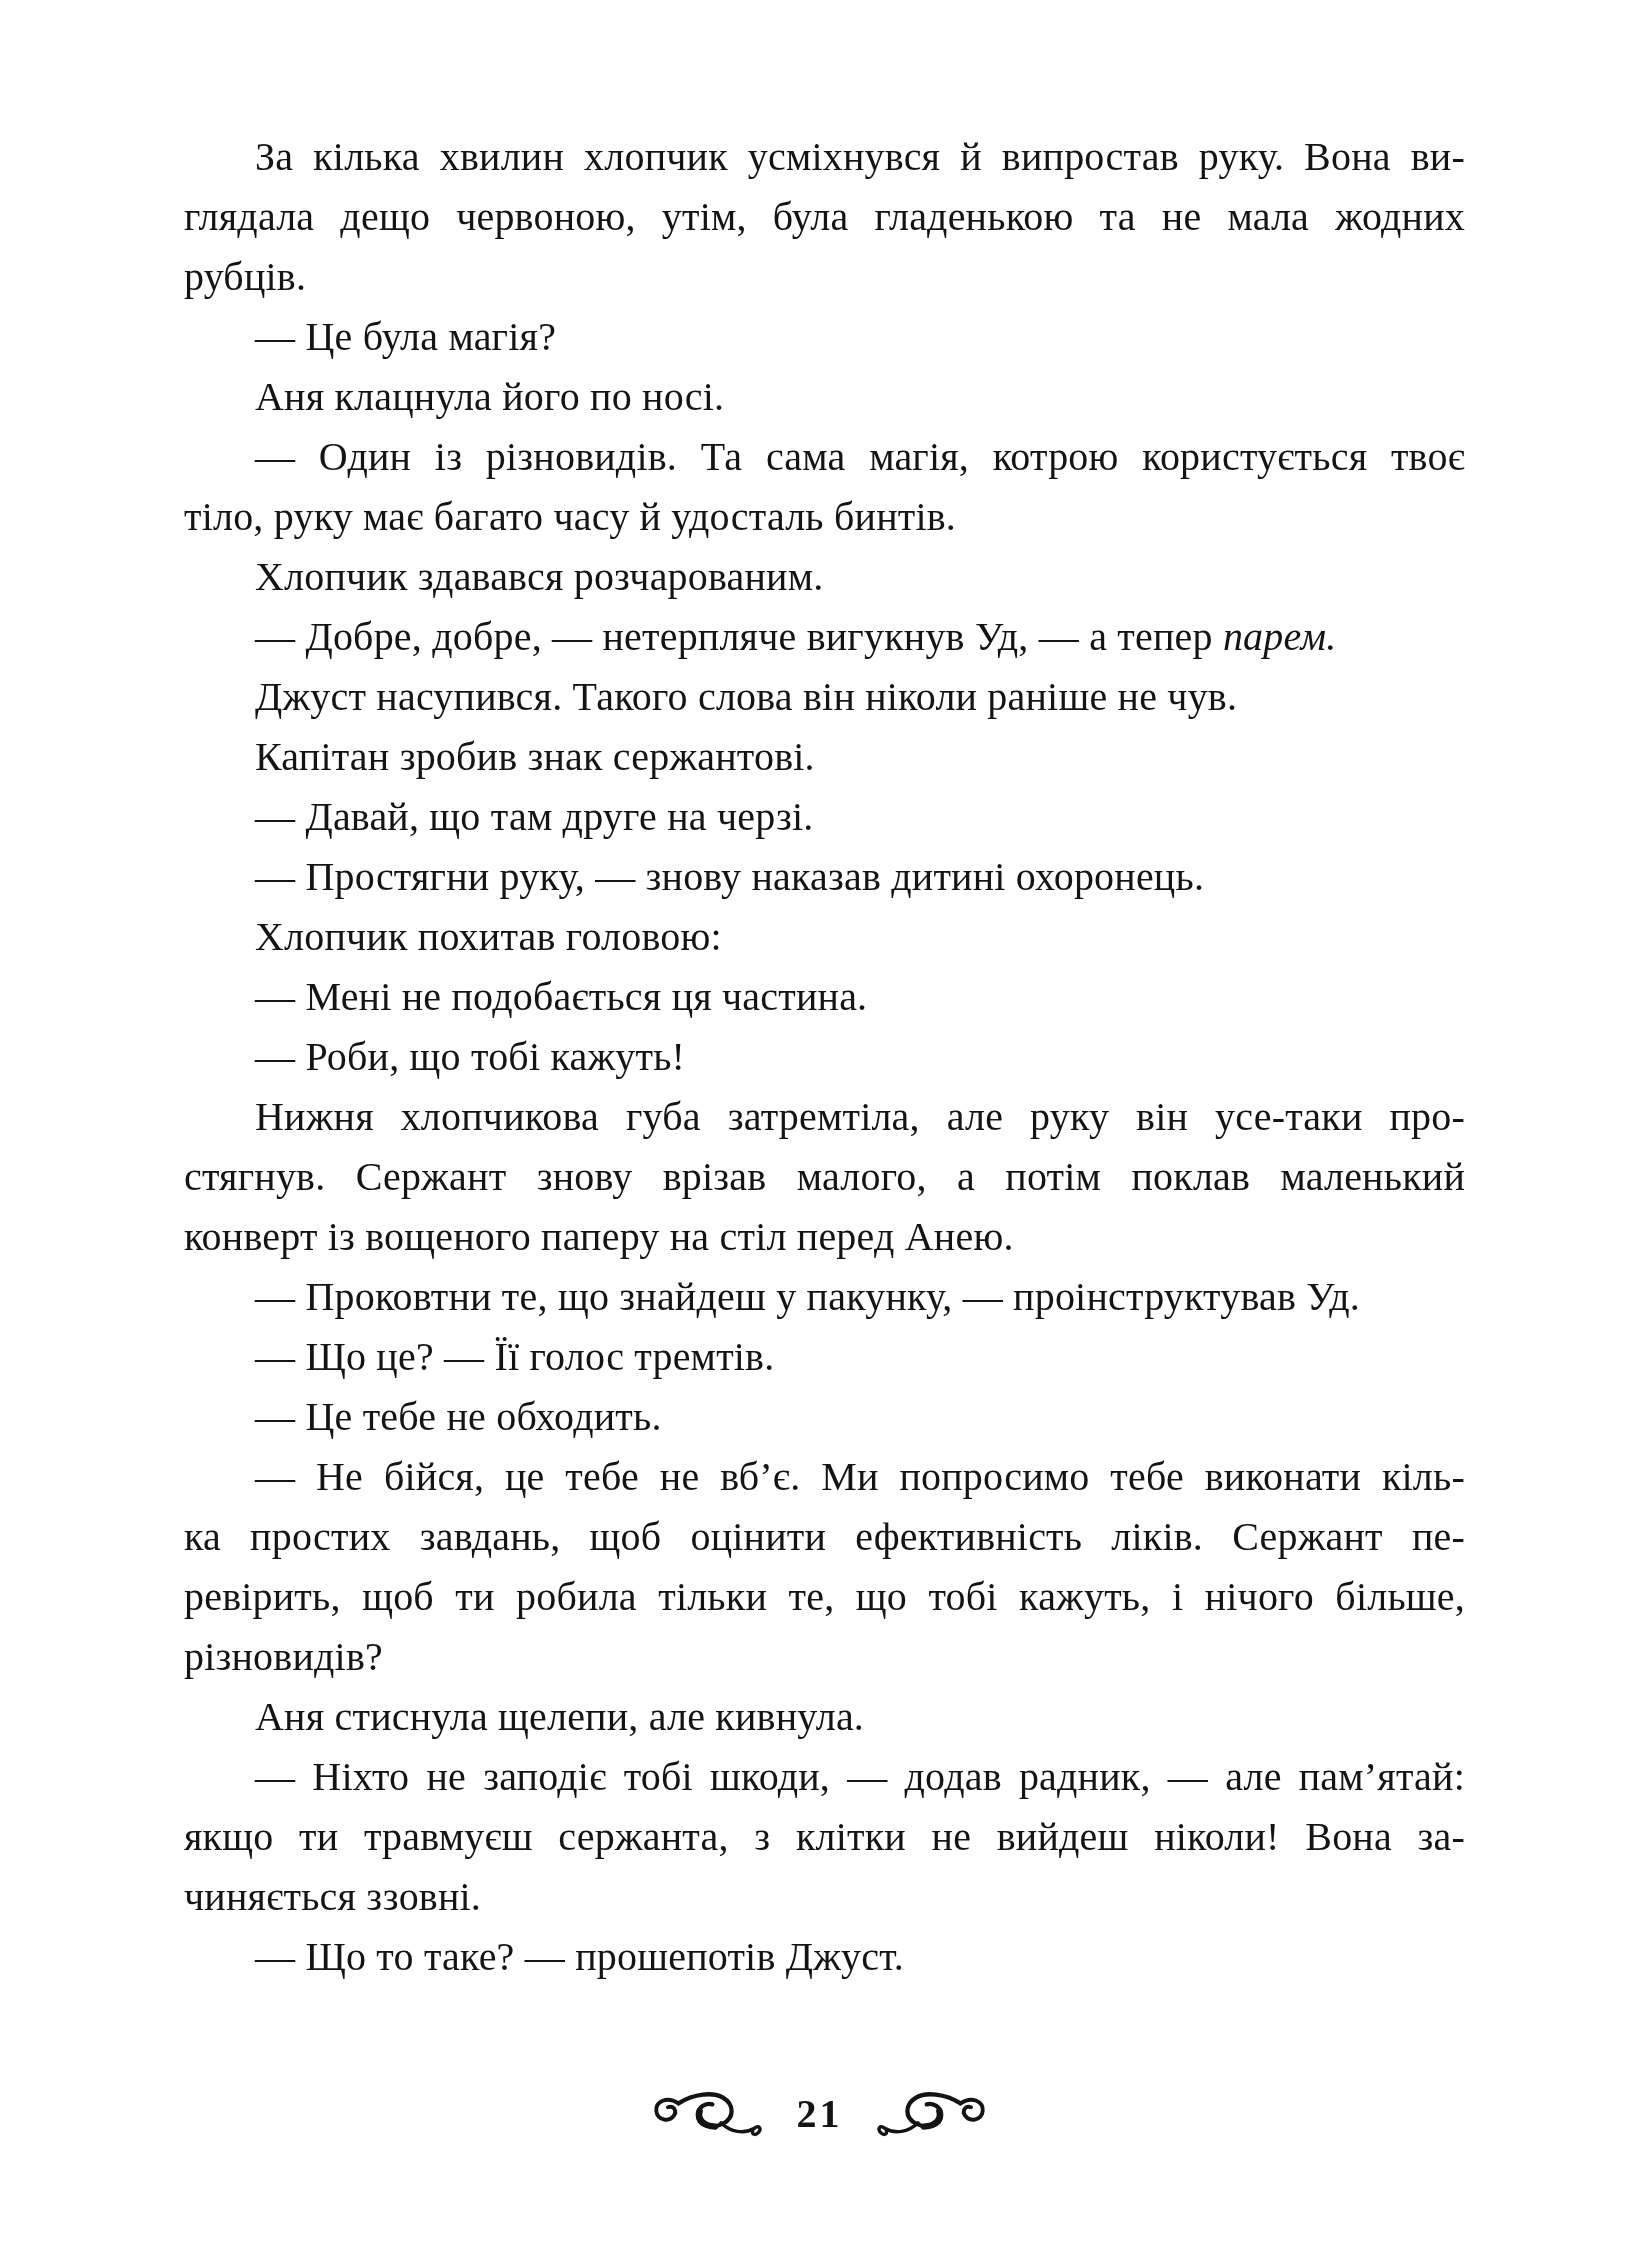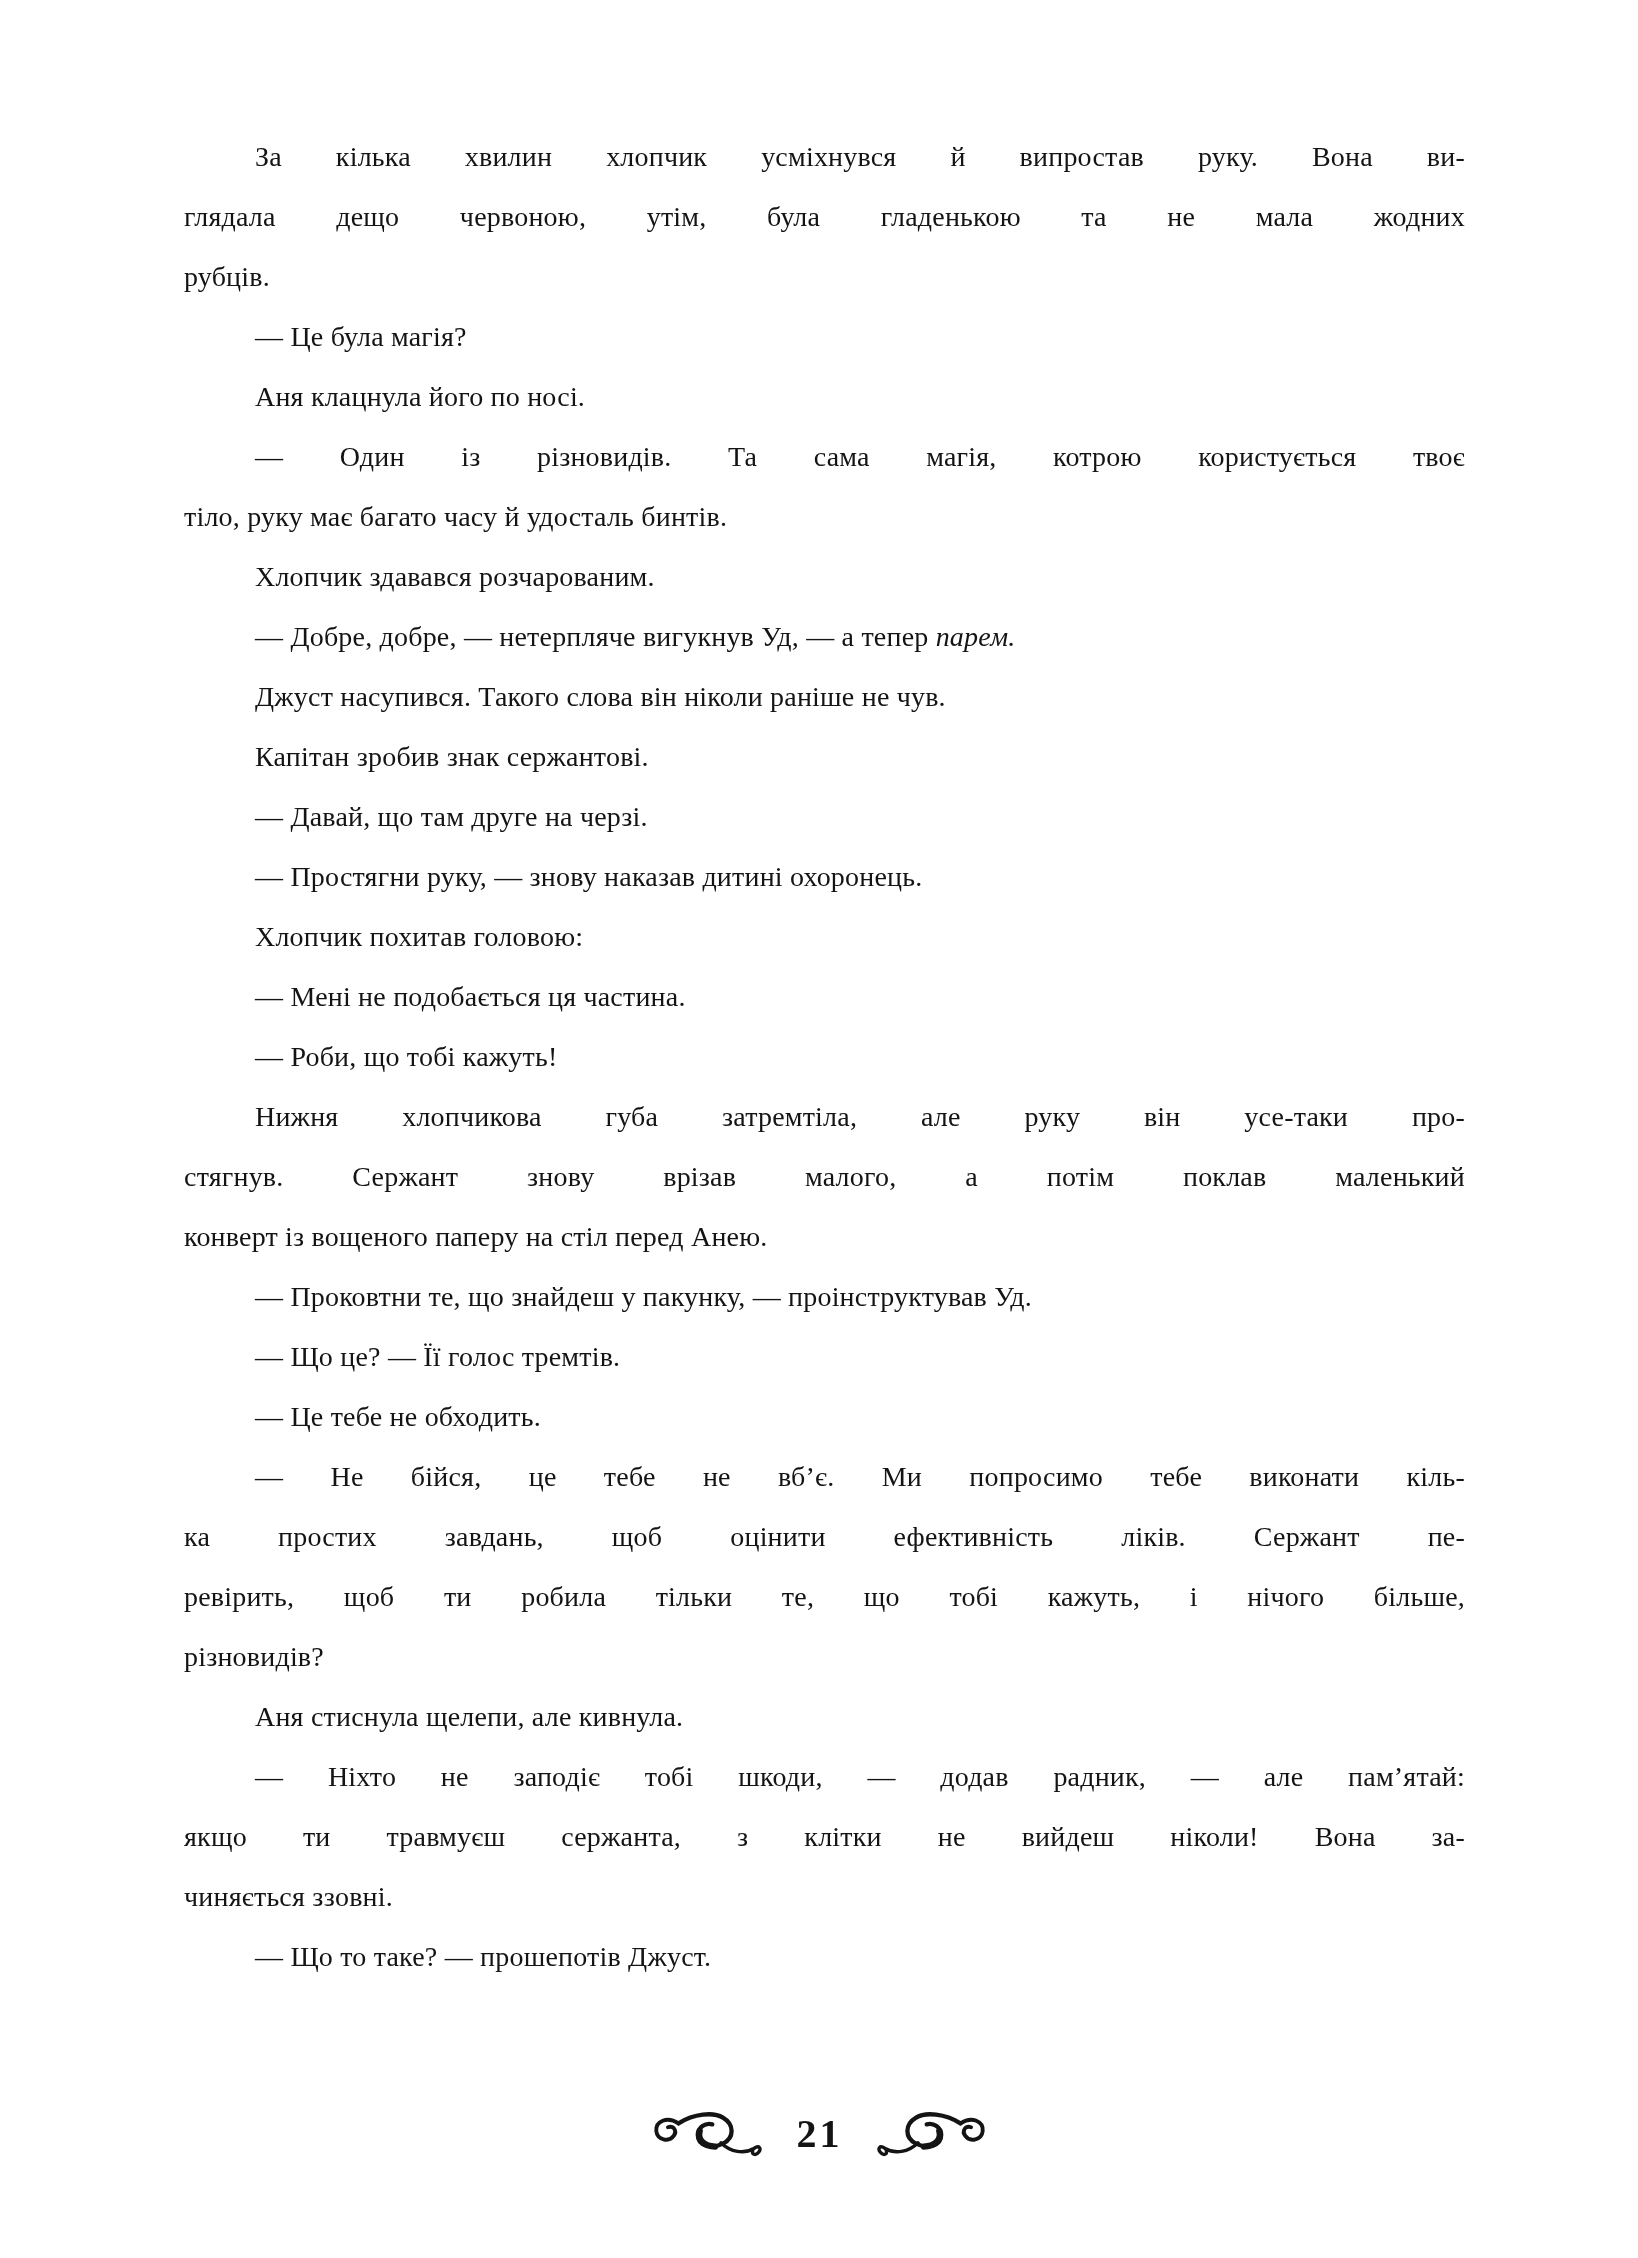--- a/index.html
+++ b/index.html
@@ -13,21 +13,21 @@
     overflow: hidden;
   }
   .page { position: absolute; inset: 0; background: #ffffff; }
 
   .text-block {
     position: absolute;
     left: 184px; top: 127px;
     width: 1281px;
   }
   .line {
-    font-size: 28px;
+    font-size: 40px;
     line-height: 60px;
     height: 60px;
     white-space: nowrap;
     letter-spacing: 0.2px;
   }
   .line.indent { padding-left: 71px; }
   .line.justify {
     white-space: normal;
     text-align: justify;
     text-align-last: justify;
@@ -36,21 +36,20 @@
   .run.italic { font-style: italic; text-align: right; }
 
   .footer {
     position: absolute;
     left: 0; top: 2086px;
     width: 1639px;
     display: flex;
     align-items: center;
     justify-content: center;
     gap: 33px;
-    margin-top: 20px;
   }
   .page-number {
     font-size: 40px;
     font-weight: bold;
     letter-spacing: 2.9px;
     color: #141414;
     line-height: 56px;
   }
   .flourish svg { display: block; }
   .flourish.right svg { transform: scaleX(-1); }

